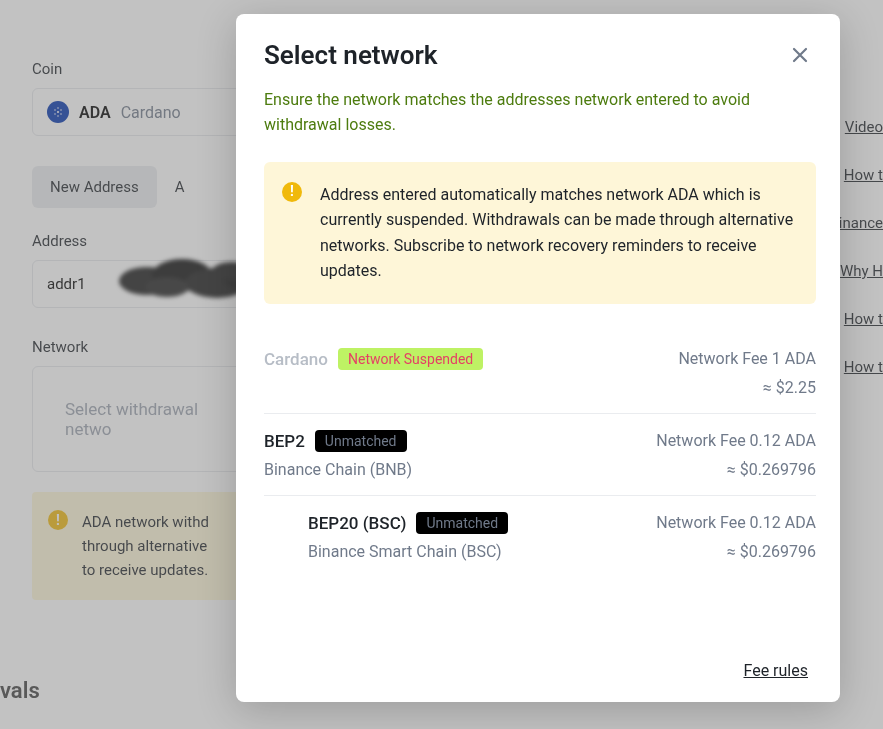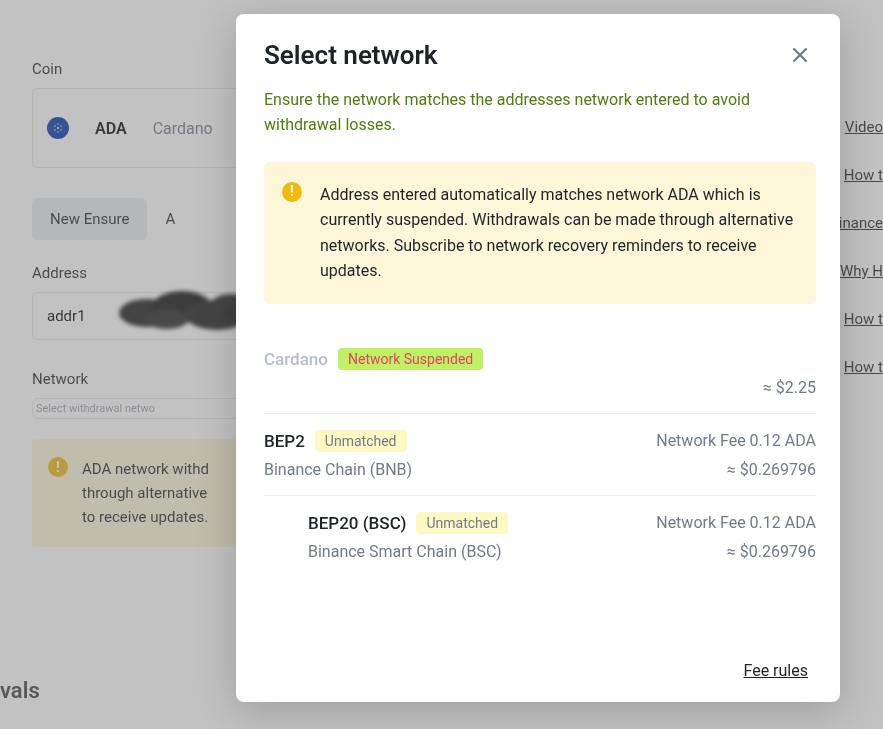--- a/index.html
+++ b/index.html
@@ -28,24 +28,24 @@
     }
     .bg-label {
       font-size: 15px;
       color: #1e2329;
       margin-bottom: 10px;
       display: block;
     }
     .coin-box {
       display: flex;
       align-items: center;
-      gap: 26px;
+      gap: 10px;
       border: 1px solid #e5e7eb;
       border-radius: 6px;
-      padding: 28px 14px;
+      padding: 12px 14px;
       width: 210px;
       background: #fff;
       margin-bottom: 30px;
     }
     .coin-icon {
       width: 22px;
       height: 22px;
       border-radius: 50%;
       background: #0033ad;
       display: flex;
@@ -84,24 +84,24 @@
       position: absolute;
       left: 84px;
       top: -8px;
       width: 170px;
       height: 54px;
       filter: blur(2px);
     }
     .net-box {
       border: 1px solid #e5e7eb;
       border-radius: 6px;
-      padding: 3px;
+      padding: 32px;
       width: 210px;
       color: #9ca3af;
-      font-size: 11px;
+      font-size: 17px;
       background: #fff;
       margin-bottom: 20px;
     }
     .bg-warn {
       background: #fef6d8;
       padding: 18px 18px 18px 50px;
       width: 210px;
       border-radius: 4px;
       position: relative;
       font-size: 15px;
@@ -250,21 +250,21 @@
     .pill {
       font-size: 14px;
       padding: 3px 10px;
       border-radius: 4px;
     }
     .pill-suspended {
       background: #bef264;
       color: #e54065;
     }
     .pill-unmatched {
-      background: #fef9c3;
+      background: #000000;
       color: #707a8a;
     }
     .net-fee {
       font-size: 16px;
       color: #707a8a;
     }
     .net-row2 {
       display: flex;
       justify-content: space-between;
       align-items: center;
@@ -303,21 +303,21 @@
           <circle cx="18" cy="16" r="1.5"></circle>
           <circle cx="12" cy="4" r="1.5"></circle>
           <circle cx="12" cy="20" r="1.5"></circle>
         </svg>
     </span>
     <span class="coin-sym">ADA</span>
     <span class="coin-name">Cardano</span>
   </div>
 
   <div class="tab-row">
-    <div class="tab-btn">New Ensure</div>
+    <div class="tab-btn">New Address</div>
     <div class="tab-plain">A</div>
   </div>
 
   <span class="bg-label">Address</span>
   <div class="addr-box">
     <span>addr1</span>
     <svg class="smudge" viewBox="0 0 170 54">
       <ellipse cx="30" cy="28" rx="28" ry="14" fill="#1a1a1a"></ellipse>
       <ellipse cx="65" cy="22" rx="30" ry="16" fill="#0d0d0d"></ellipse>
       <ellipse cx="100" cy="30" rx="32" ry="15" fill="#1a1a1a"></ellipse>
@@ -364,20 +364,21 @@
       <span class="alert-icon">!</span>
       <span>Address entered automatically matches network ADA which is currently suspended. Withdrawals can be made through alternative networks. Subscribe to network recovery reminders to receive updates.</span>
     </div>
     <div id="network-list">
         <div class="net-item disabled">
           <div class="net-row1">
             <div class="net-left">
               <span class="net-name">Cardano</span>
               <span class="pill pill-suspended">Network Suspended</span>
             </div>
+            <span class="net-fee">Network Fee 1 ADA</span>
           </div>
           <div class="net-row2">
             <span class="net-sub"></span>
             <span class="net-approx">≈ $2.25</span>
           </div>
         </div>
         <div class="net-item">
           <div class="net-row1">
             <div class="net-left">
               <span class="net-name">BEP2</span>

